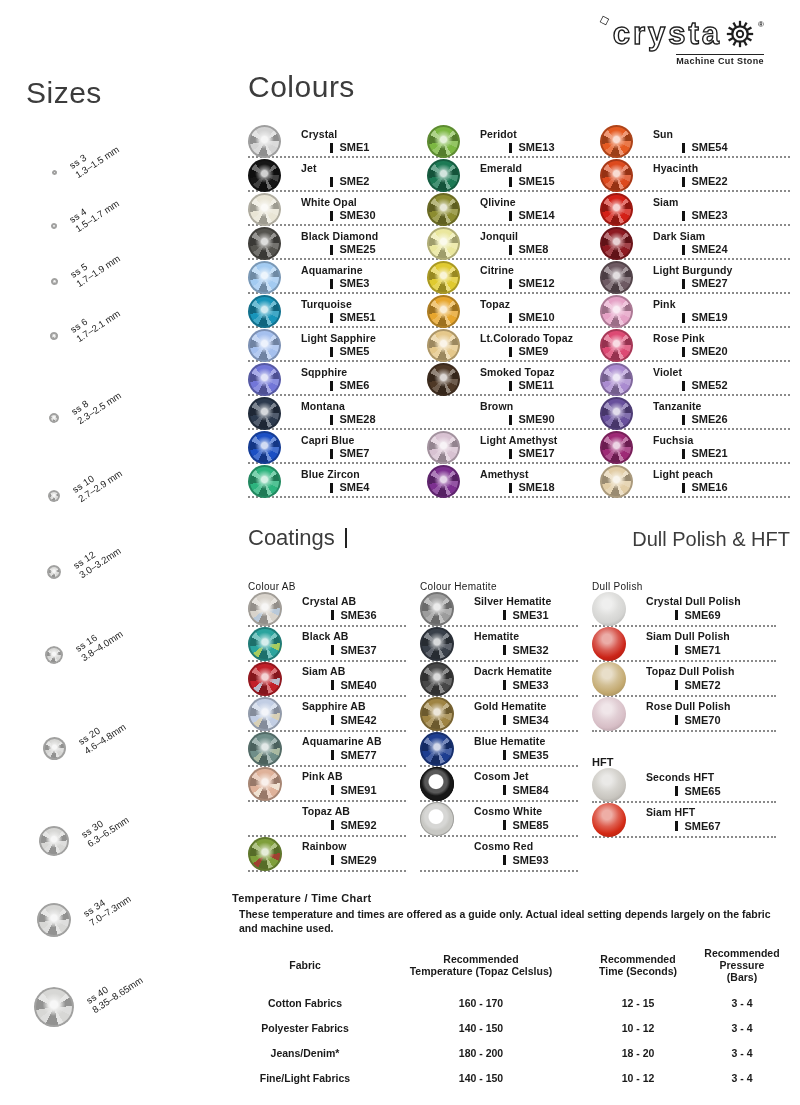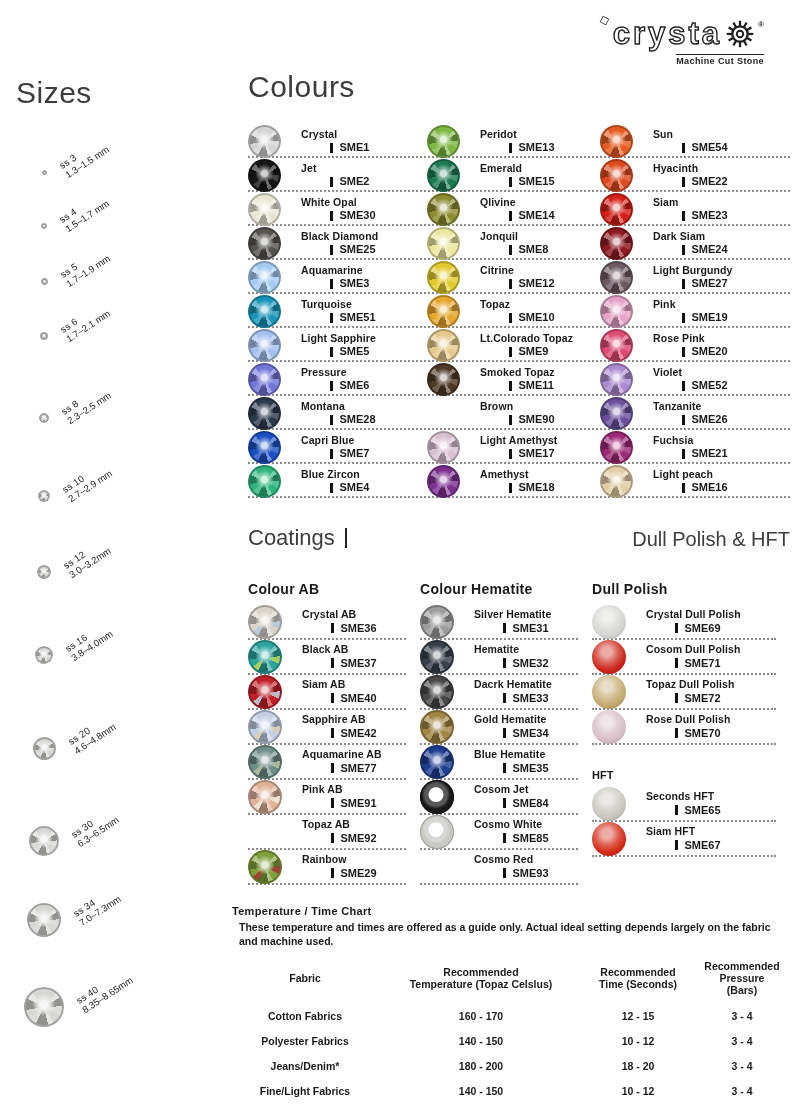--- a/index.html
+++ b/index.html
@@ -11,21 +11,21 @@
   .logo{position:absolute;top:18px;right:36px;text-align:right}
   .logo-row{display:flex;align-items:center;justify-content:flex-end;gap:2px;position:relative}
   .brand{font-weight:700;font-size:31px;letter-spacing:3px;color:#fff;
          -webkit-text-stroke:1.4px #1f1f1f;text-shadow:0 0 0 #fff;line-height:30px}
   .sparkle{position:absolute;left:-14px;top:-6px;font-size:13px;color:#1f1f1f;transform:rotate(-18deg)}
   .reg{font-size:8px;font-weight:700;color:#1f1f1f;align-self:flex-start;margin-top:2px}
   .tagline{font-size:9px;font-weight:700;color:#222;letter-spacing:.4px;
            border-top:1px solid #222;display:inline-block;padding-top:1px;margin-top:1px}
 
   
-  .sizes{position:absolute;left:16px;top:76px;width:216px;height:1010px}
+  .sizes{position:absolute;left:26px;top:76px;width:216px;height:1010px}
   .sizes-title{font-size:30px;font-weight:400;color:#3c3c3c;letter-spacing:.5px}
   .size-dot{position:absolute;border-radius:50%}
   .size-label{position:absolute;font-size:9.5px;line-height:11px;color:#222;
               transform:rotate(-33deg);transform-origin:0 50%;white-space:nowrap}
   .size-label .s1{letter-spacing:.3px}
 
   
   .main{position:absolute;left:248px;top:70px;width:542px}
   .colours-title{font-size:30px;font-weight:400;color:#3c3c3c;letter-spacing:.5px}
 
@@ -38,23 +38,23 @@
   .nm{font-weight:700;font-size:10.5px;letter-spacing:.1px}
   .cd{font-weight:700;font-size:11px;margin-top:3px;margin-left:29px;display:flex;align-items:center}
   .bar{display:inline-block;width:2.5px;height:10px;background:#111;margin-right:7px}
 
   
   .coat-head{display:flex;justify-content:space-between;align-items:flex-end;margin-top:27px}
   .coat-title{font-size:22px;font-weight:400;color:#3c3c3c;display:flex;align-items:center}
   .coat-bar{display:inline-block;width:2px;height:20px;background:#222;margin-left:10px}
   .dp-title{font-size:20px;font-weight:400;color:#3c3c3c}
   .coat-groups{display:grid;grid-template-columns:172px 172px 198px;margin-top:30px;align-items:start}
-  .grp-header{font-weight:700;font-size:14px;letter-spacing:.3px;margin-bottom:8px}
+  .grp-header{font-weight:400;font-size:10px;letter-spacing:.3px;margin-bottom:0}
   .coat-item{display:flex;align-items:center;height:35px;border-bottom:2px dotted #8a8a8a;margin-right:14px}
-  .hft-header{font-weight:700;font-size:11px;margin:24px 0 6px}
+  .hft-header{font-weight:700;font-size:11px;margin:24px 0 0}
 
   
   .temp{margin-top:20px;margin-left:-16px;width:560px}
   .temp-title{font-weight:700;font-size:11px;letter-spacing:.3px}
   .temp-desc{font-weight:700;font-size:10.5px;line-height:14px;margin-top:3px;padding-left:7px;width:556px}
   .temp-table{margin-top:12px}
   .t-row{display:grid;grid-template-columns:146px 206px 108px 100px;column-gap:0;align-items:center;text-align:center}
   .t-head{font-weight:700;font-size:10.5px;line-height:12px;margin-bottom:4px}
   .t-data{font-weight:700;font-size:10.5px;height:25px}
   .t-data>div{padding-top:7px}
@@ -317,21 +317,21 @@
           <div class="txt">
             <div class="nm">Rose Pink</div>
             <div class="cd"><span class="bar"></span>SME20</div>
           </div>
         </div>
       </div>
       <div class="grid-row">
         <div class="cell">
           <div class="gem" style="width: 33px; height: 33px; background: radial-gradient(circle at 50% 44%, rgb(227, 228, 247) 0px, rgb(227, 228, 247) 12%, rgb(177, 180, 234) 19%, rgba(255, 255, 255, 0) 38%), conic-gradient(from 12deg, rgb(114, 118, 216) 0deg, rgb(114, 118, 216) 8%, rgb(168, 170, 231) 8%, rgb(168, 170, 231) 13%, rgb(78, 80, 147) 13%, rgb(78, 80, 147) 21%, rgb(139, 143, 223) 21%, rgb(139, 143, 223) 29%, rgb(114, 118, 216) 29%, rgb(114, 118, 216) 38%, rgb(168, 170, 231) 38%, rgb(168, 170, 231) 43%, rgb(78, 80, 147) 43%, rgb(78, 80, 147) 54%, rgb(139, 143, 223) 54%, rgb(139, 143, 223) 61%, rgb(114, 118, 216) 61%, rgb(114, 118, 216) 69%, rgb(78, 80, 147) 69%, rgb(78, 80, 147) 79%, rgb(168, 170, 231) 79%, rgb(168, 170, 231) 86%, rgb(114, 118, 216) 86%, rgb(114, 118, 216) 100%); box-shadow: rgb(86, 89, 162) 0px 0px 0px 2px inset;"></div>
           <div class="txt">
-            <div class="nm">Pressure</div>
+            <div class="nm">Sqpphire</div>
             <div class="cd"><span class="bar"></span>SME6</div>
           </div>
         </div>
         <div class="cell">
           <div class="gem" style="width: 33px; height: 33px; background: radial-gradient(circle at 50% 44%, rgb(220, 215, 212) 0px, rgb(220, 215, 212) 12%, rgb(158, 146, 136) 19%, rgba(255, 255, 255, 0) 38%), conic-gradient(from 12deg, rgb(78, 56, 38) 0deg, rgb(78, 56, 38) 8%, rgb(145, 132, 120) 8%, rgb(145, 132, 120) 13%, rgb(53, 38, 26) 13%, rgb(53, 38, 26) 21%, rgb(110, 92, 77) 21%, rgb(110, 92, 77) 29%, rgb(78, 56, 38) 29%, rgb(78, 56, 38) 38%, rgb(145, 132, 120) 38%, rgb(145, 132, 120) 43%, rgb(53, 38, 26) 43%, rgb(53, 38, 26) 54%, rgb(110, 92, 77) 54%, rgb(110, 92, 77) 61%, rgb(78, 56, 38) 61%, rgb(78, 56, 38) 69%, rgb(53, 38, 26) 69%, rgb(53, 38, 26) 79%, rgb(145, 132, 120) 79%, rgb(145, 132, 120) 86%, rgb(78, 56, 38) 86%, rgb(78, 56, 38) 100%); box-shadow: rgb(59, 42, 29) 0px 0px 0px 2px inset;"></div>
           <div class="txt">
             <div class="nm">Smoked Topaz</div>
             <div class="cd"><span class="bar"></span>SME11</div>
           </div>
         </div>
@@ -546,21 +546,21 @@
         <div class="coat-item">
           <div class="gem" style="width: 34px; height: 34px; background: radial-gradient(circle at 44% 35%, rgb(239, 239, 238) 0px, rgb(239, 239, 238) 16%, rgb(223, 223, 221) 40%, rgb(212, 212, 210) 64%, rgb(153, 153, 151) 100%);"></div>
           <div class="txt">
             <div class="nm">Crystal Dull Polish</div>
             <div class="cd"><span class="bar"></span>SME69</div>
           </div>
         </div>
         <div class="coat-item">
           <div class="gem" style="width: 34px; height: 34px; background: radial-gradient(circle at 44% 35%, rgb(235, 172, 167) 0px, rgb(235, 172, 167) 16%, rgb(216, 91, 82) 40%, rgb(203, 36, 24) 64%, rgb(146, 26, 17) 100%);"></div>
           <div class="txt">
-            <div class="nm">Cosom Dull Polish</div>
+            <div class="nm">Siam Dull Polish</div>
             <div class="cd"><span class="bar"></span>SME71</div>
           </div>
         </div>
         <div class="coat-item">
           <div class="gem" style="width: 34px; height: 34px; background: radial-gradient(circle at 44% 35%, rgb(232, 222, 201) 0px, rgb(232, 222, 201) 16%, rgb(210, 191, 148) 40%, rgb(195, 169, 112) 64%, rgb(140, 122, 81) 100%);"></div>
           <div class="txt">
             <div class="nm">Topaz Dull Polish</div>
             <div class="cd"><span class="bar"></span>SME72</div>
           </div>
         </div>

